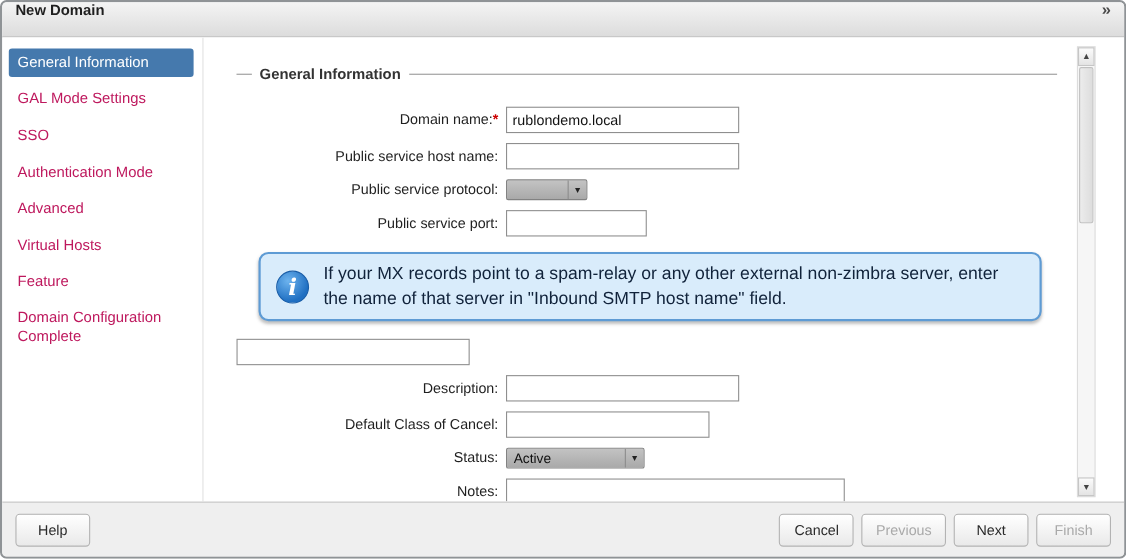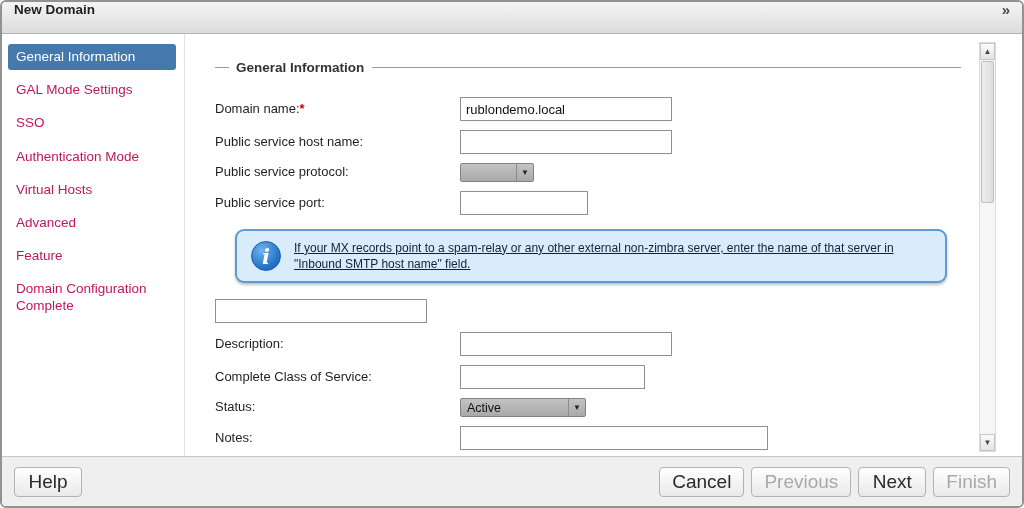--- a/index.html
+++ b/index.html
@@ -62,21 +62,21 @@
   }
   .section-header .dash { width: 14px; height: 1px; background: #9a9a9a; margin-right: 7px; }
   .section-header .line { flex: 1; height: 1px; background: #9a9a9a; margin-left: 8px; }
   .section-header .stitle { font-size: 13.5px; font-weight: bold; color: #333; }
   .row {
     display: flex; align-items: center;
     margin-bottom: 9px;
   }
   .row .lbl {
     width: 245px; flex: 0 0 245px;
-    text-align: left; padding-right: 7px;
+    text-align: right; padding-right: 7px;
     font-size: 13px; color: #1f1f1f;
     line-height: 1.15;
   }
   .req { color: #cc0000; font-weight: bold; }
   .txt {
     height: 24px; border: 1px solid #8f8f8f; background: #fff;
     font-size: 13px; font-family: "Liberation Sans", sans-serif;
     padding: 2px 5px; color: #111; border-radius: 0;
   }
   .w-std { width: 212px; }
@@ -113,21 +113,21 @@
   .info-icon {
     flex: 0 0 30px; width: 30px; height: 30px;
     border-radius: 50%;
     background: radial-gradient(circle at 35% 30%, #6db3ee, #1f6fc2 70%);
     border: 1px solid #1a5ea8;
     color: #fff; font-family: "DejaVu Serif", serif;
     font-style: italic; font-weight: bold; font-size: 21px;
     display: flex; align-items: center; justify-content: center;
     margin-right: 13px;
   }
-  .info-text { font-size: 12px; color: #10223a; line-height: 1.35; text-decoration: underline; }
+  .info-text { font-size: 16px; color: #10223a; line-height: 1.35; }
   
   .scrollbar {
     flex: 0 0 17px; width: 17px;
     margin: 8px 26px 4px 6px;
     display: flex; flex-direction: column;
     background: #f6f6f6;
     border: 1px solid #dcdcdc;
   }
   .sb-btn {
     height: 17px; flex: 0 0 17px;
@@ -149,21 +149,21 @@
     flex: 0 0 50px; height: 50px;
     background: #efefef;
     border-top: 1px solid #c7c7c7;
     display: flex; align-items: center;
     padding: 0 12px;
   }
   .btn {
     min-width: 68px; height: 30px;
     border: 1px solid #b3b3b3; border-radius: 4px;
     background: linear-gradient(#ffffff, #e9e9e9);
-    font-size: 19px; color: #2a2a2a;
+    font-size: 13px; color: #2a2a2a;
     font-family: "Liberation Sans", sans-serif;
     cursor: pointer; padding: 0 12px;
   }
   .btn.disabled { color: #a9a9a9; cursor: default; }
   .footer .spacer { flex: 1; }
   .footer .btn + .btn { margin-left: 7px; }
 </style>
 </head>
 <body>
 
@@ -174,22 +174,22 @@
     <span class="chevrons">»</span>
   </div>
 
   <div class="body">
 
     <div class="sidebar">
       <div class="side-item selected">General Information</div>
       <div class="side-item">GAL Mode Settings</div>
       <div class="side-item">SSO</div>
       <div class="side-item">Authentication Mode</div>
+      <div class="side-item">Advanced</div>
       <div class="side-item">Virtual Hosts</div>
-      <div class="side-item">Advanced</div>
       <div class="side-item">Feature</div>
       <div class="side-item">Domain Configuration Complete</div>
     </div>
 
     <div class="main">
       <div class="form-area">
 
         <div class="section-header">
           <span class="dash"></span>
           <span class="stitle">General Information</span>
@@ -227,21 +227,21 @@
         <div class="row">
           <input class="txt w-std" type="text" value="" style="">
         </div>
 
         <div class="row">
           <span class="lbl">Description:</span>
           <input class="txt w-std" type="text" value="" style="">
         </div>
 
         <div class="row">
-          <span class="lbl">Complete Class of Service:</span>
+          <span class="lbl">Default Class of Cancel:</span>
           <input class="txt w-cos" type="text" value="" style="">
         </div>
 
         <div class="row">
           <span class="lbl">Status:</span>
           <span class="dropdown w-status">
             <span class="dval">Active</span>
             <span class="darrow">▼</span>
           </span>
         </div>

